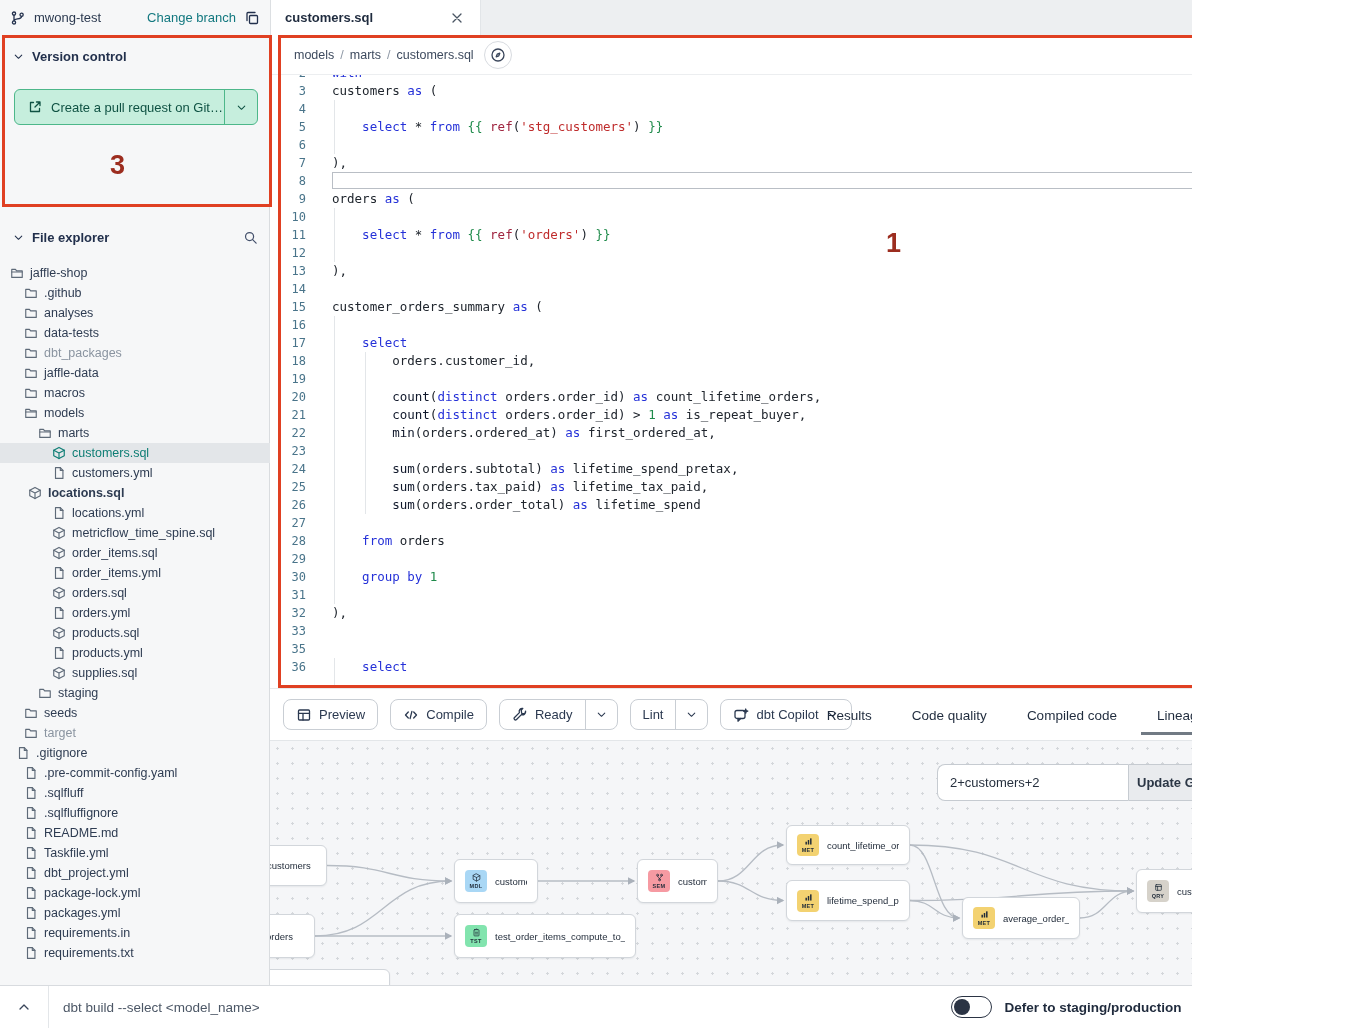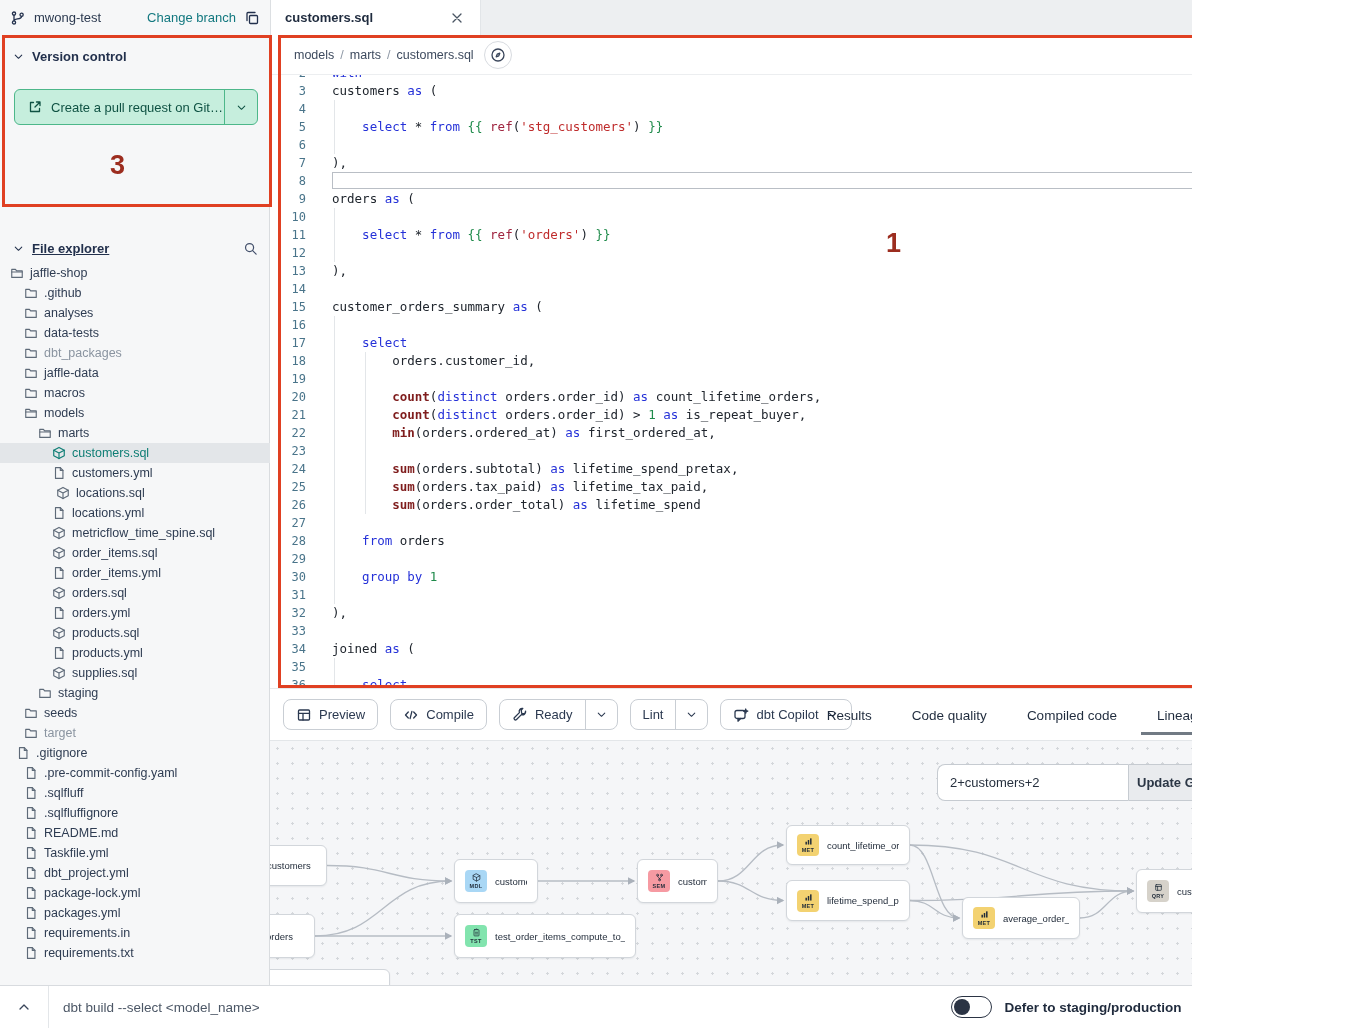--- a/index.html
+++ b/index.html
@@ -17,42 +17,42 @@
   .tab-close { margin-left:auto; width:18px; height:18px; display:flex; align-items:center; justify-content:center; color:#4a5563; cursor:pointer; }
   .new-tab { position:absolute; right:12px; top:8px; width:20px; height:20px; color:#3a4553; display:flex; align-items:center; justify-content:center; cursor:pointer; }
 
   
   .left-panel { position:absolute; left:0; top:35px; width:270px; height:950px; background:#f6f7f8; border-right:1px solid #d9dcdf; }
   .section-header { display:flex; align-items:center; gap:7px; font-size:13px; font-weight:700; color:#22304c; }
   .vc-header { position:absolute; left:12px; top:14px; }
   .pr-button { position:absolute; left:14px; top:54px; width:244px; height:36px; display:flex; border:1px solid #4db78a; border-radius:6px; background:#c6eedd; overflow:hidden; cursor:pointer; }
   .pr-main { flex:1; display:flex; align-items:center; gap:8px; padding:0 12px; font-size:13px; color:#0f5243; border-right:1px solid #4db78a; white-space:nowrap; overflow:hidden; }
   .pr-caret { width:32px; display:flex; align-items:center; justify-content:center; color:#0f5243; }
-  .fe-header { position:absolute; left:12px; top:206px; width:246px;text-decoration:underline; }
+  .fe-header { position:absolute; left:12px; top:195px; width:246px; }
   .fe-search { margin-left:auto; color:#43506b; cursor:pointer; }
   .file-tree { position:absolute; left:0; top:228px; width:270px; }
   .tree-row { display:flex; align-items:center; gap:6px; height:20px; font-size:12.5px; color:#2e3c52; cursor:pointer; white-space:nowrap; }
   .tree-row .ticon { flex:0 0 14px; height:14px; color:#5e6a78; display:flex; }
   .tree-row.selected { background:#e3e6e9; color:#0d7d74; }
   .tree-row.selected .ticon { color:#0d7d74; }
   .tree-row.muted { color:#8a94a0; }
 
   
   .editor { position:absolute; left:270px; top:35px; width:1090px; height:653px; background:#fff; }
   .crumb-bar { position:absolute; left:0; top:0; width:100%; height:40px; display:flex; align-items:center; padding-left:24px; border-bottom:1px solid #eceef0; background:#fff; }
   .crumbs { font-size:12.5px; color:#3d4a5e; display:flex; gap:6px; align-items:center; }
   .crumb-sep { color:#8f99a6; }
   .docs-btn { margin-left:10px; width:28px; height:28px; border:1px solid #d8dbe0; border-radius:14px; display:flex; align-items:center; justify-content:center; color:#39455a; background:#fff; cursor:pointer; }
   .save-btn { position:absolute; right:15px; top:5px; height:30px; padding:0 12px; display:flex; align-items:center; gap:7px; border:1px solid #ccd1d7; border-radius:8px; background:#fff; font-size:13.5px; color:#2b3950; cursor:pointer; }
   .code-area { position:absolute; left:0; top:40px; right:0; bottom:0; overflow:hidden; font-family:"DejaVu Sans Mono", monospace; font-size:12.5px; }
   .code-lines { margin-top:-11px; }
   .cline { position:relative; display:flex; height:18px; line-height:18px; }
   .lnum { flex:0 0 50px; text-align:right; padding-right:14px; color:#49748a; font-size:12px; }
   .ltext { padding-left:12px; white-space:pre; }
-  .tok-k { color:#2531d8; } .tok-f { color:#7f1d1d;font-weight:bold; } .tok-s { color:#bf2c2c; }
+  .tok-k { color:#2531d8; } .tok-f { color:#0f172a; } .tok-s { color:#bf2c2c; }
   .tok-r { color:#a02540; } .tok-g { color:#1e8a4a; } .tok-t { color:#20262e; }
   .curline-box { position:absolute; left:62px; right:132px; top:0; height:17px; border:1px solid #b9bec5; }
   .indent-guide { position:absolute; width:1px; background:#e3e6e9; }
   .minimap { position:absolute; left:963px; top:0px; width:87px; }
   .mrow { display:flex; height:1.6px; margin-bottom:0.8px; }
   .mseg { height:100%; margin-right:1px; }
 
   
   .action-row { position:absolute; left:270px; top:688px; width:1090px; height:52px; background:#fff; border-top:1px solid #e8eaec; }
   .act-buttons { position:absolute; left:13px; top:10px; display:flex; gap:12px; }
@@ -272,21 +272,21 @@
         </div>
         <div class="tree-row" style="padding-left: 52px;">
           <span class="ticon">
             <svg class="i" width="14" height="14" viewBox="0 0 16 16" fill="none" stroke="currentColor" stroke-width="1.3" stroke-linecap="round" stroke-linejoin="round">
               <path d="M4 1.8h5.5L12.5 5v9.2H4z"></path>
               <path d="M9.5 1.8V5h3"></path>
             </svg>
           </span>
           <span>customers.yml</span>
         </div>
-        <div class="tree-row" style="padding-left: 56px;">
+        <div class="tree-row" style="padding-left: 28px; font-weight: bold;">
           <span class="ticon">
             <svg class="i" width="14" height="14" viewBox="0 0 16 16" fill="none" stroke="currentColor" stroke-width="1.3" stroke-linecap="round" stroke-linejoin="round">
               <path d="M8 1.6l6 3.2v6.4L8 14.4 2 11.2V4.8z"></path>
               <path d="M2 4.8L8 8l6-3.2M8 8v6.4"></path>
             </svg>
           </span>
           <span>locations.sql</span>
         </div>
         <div class="tree-row" style="padding-left: 52px;">
           <span class="ticon">
@@ -648,24 +648,20 @@
             <span class="lnum">31</span>
             <span class="ltext"></span>
           </div>
           <div class="cline">
             <span class="lnum">32</span>
             <span class="ltext"><span class="tok-t">),</span></span>
           </div>
           <div class="cline">
             <span class="lnum">33</span>
             <span class="ltext"></span>
-          </div>
-          <div class="cline">
-            <span class="lnum">34</span>
-            <span class="ltext"><span class="tok-t">joined </span><span class="tok-k">as</span><span class="tok-t"> (</span></span>
           </div>
           <div class="cline">
             <span class="lnum">35</span>
             <span class="ltext"></span>
           </div>
           <div class="cline">
             <span class="lnum">36</span>
             <span class="ltext"><span class="tok-t">    </span><span class="tok-k">select</span></span>
           </div>
         </div>

